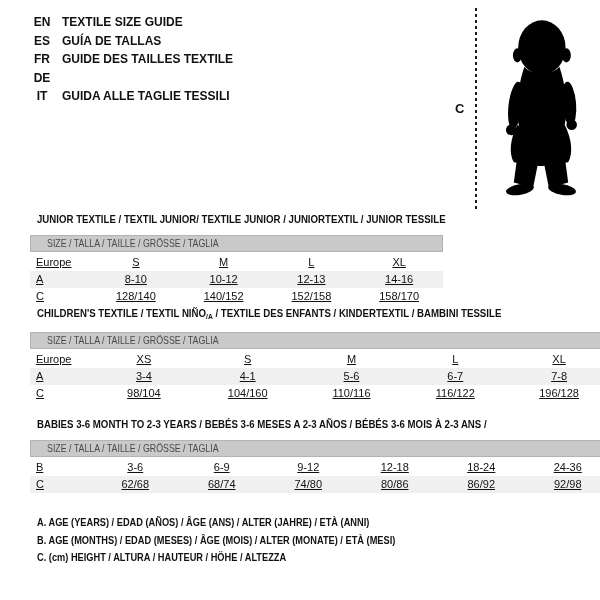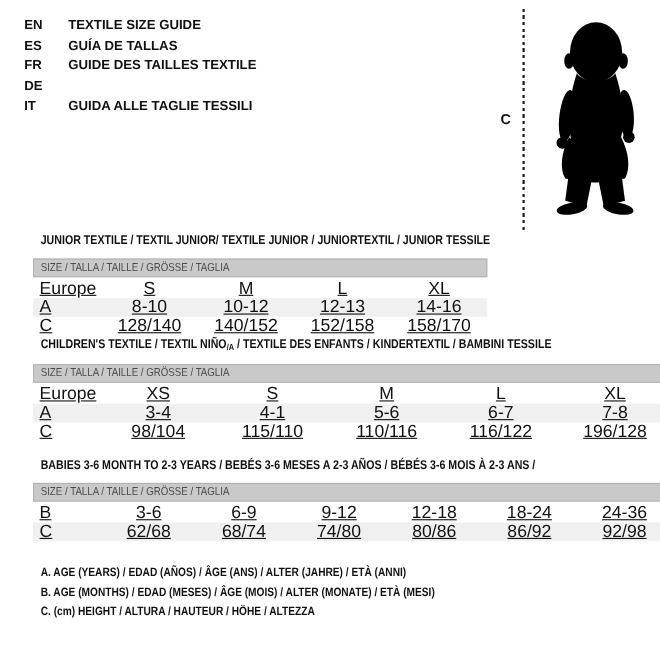--- a/index.html
+++ b/index.html
@@ -5,38 +5,38 @@
   html,body{margin:0;padding:0;}
   body{
     width:600px;height:600px;position:relative;overflow:hidden;
     background:#ffffff;color:#111111;
     font-family:"Liberation Sans","DejaVu Sans",sans-serif;
     -webkit-font-smoothing:antialiased;
   }
   .cond{transform:scaleX(0.84);transform-origin:0 50%;white-space:nowrap;display:inline-block;}
 
   
-  .lang-list{position:absolute;top:13px;left:22px;font-weight:bold;font-size:12px;line-height:18.5px;}
+  .lang-list{position:absolute;top:13px;left:22px;font-weight:bold;font-size:12px;line-height:18.5px;text-align:center;}
   .lang-row{display:flex;}
   .lang-code{width:40px;}
 
   
   .fig{position:absolute;top:0;right:0;width:160px;height:218px;}
   .dash-line{position:absolute;left:35px;top:8px;width:2px;height:202px;
     background:repeating-linear-gradient(to bottom,#1a1a1a 0 3px,transparent 3px 6px);}
   .c-label{position:absolute;left:15px;top:101px;font-weight:bold;font-size:13px;}
   .baby{position:absolute;left:44px;top:8px;width:114px;height:200px;}
 
   
   .content{position:absolute;left:30px;top:212px;width:581px;text-decoration:underline;}
   .tbl-title{font-weight:bold;font-size:11.5px;line-height:15px;margin:0 0 8px 7px;}
   .sub-ab{font-size:8px;vertical-align:-2px;letter-spacing:0;}
   .size-bar{height:17px;background:#c9c9c9;border:1px solid #b3b3b3;box-sizing:border-box;
-    color:#4a4a4a;font-size:10.5px;line-height:14px;padding-left:6px;margin-bottom:2px;font-weight:normal;}
-  .grid{display:grid;font-size:16px;line-height:17px;}
+    color:#4a4a4a;font-size:10.5px;line-height:14px;padding-left:16px;margin-bottom:2px;font-weight:normal;}
+  .grid{display:grid;font-size:11px;line-height:17px;}
   .cols5{grid-template-columns:62px repeat(4,1fr);}
   .cols6{grid-template-columns:62px repeat(5,1fr);}
   .cols7{grid-template-columns:62px repeat(6,1fr);}
   .grid .cell{text-align:center;}
   .grid .label{text-align:left;padding-left:6px;}
   .shaded{background:#f0f0f0;}
   .t1{width:413px;}
   .t23{width:581px;}
   .sec2{margin-top:1px;}
   .sec3{margin-top:15px;}
@@ -145,21 +145,21 @@
         <div class="cell label">A</div>
         <div class="cell">3-4</div>
         <div class="cell">4-1</div>
         <div class="cell">5-6</div>
         <div class="cell">6-7</div>
         <div class="cell">7-8</div>
       </div>
       <div class="grid cols6">
         <div class="cell label">C</div>
         <div class="cell">98/104</div>
-        <div class="cell">115/110</div>
+        <div class="cell">104/160</div>
         <div class="cell">110/116</div>
         <div class="cell">116/122</div>
         <div class="cell">196/128</div>
       </div>
     </div>
   </section>
 
   <section class="sec3">
     <div class="tbl-title">
       <div><span class="cond">BABIES 3-6 MONTH TO 2-3 YEARS / BEBÉS 3-6 MESES A 2-3 AÑOS / BÉBÉS 3-6 MOIS À 2-3 ANS /</span></div>

